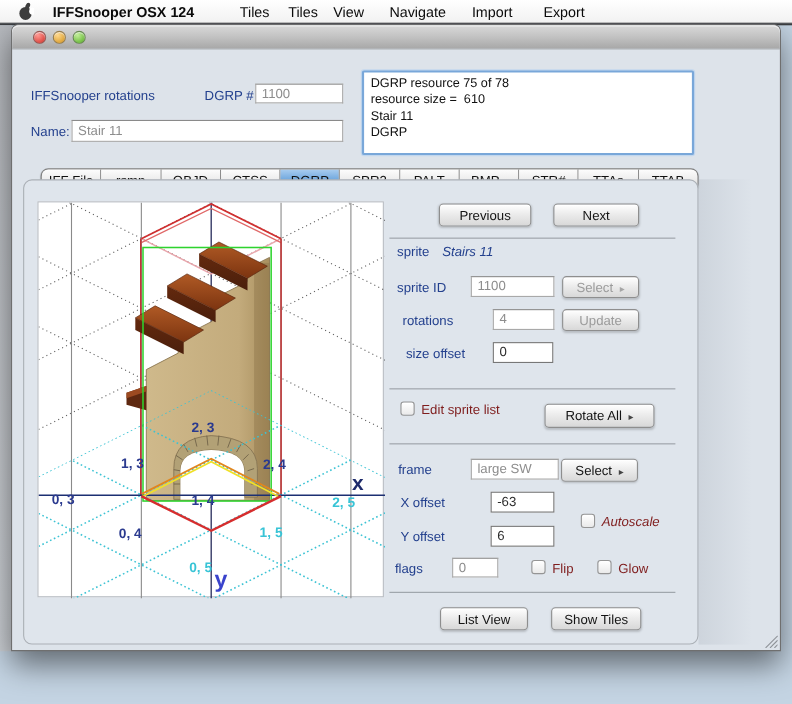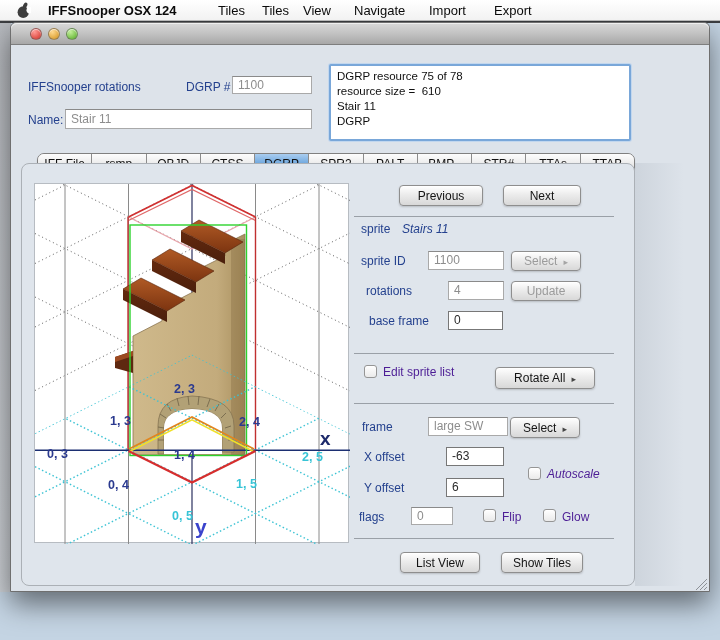--- a/index.html
+++ b/index.html
@@ -90,21 +90,21 @@
     white-space:nowrap; cursor:default;
   }
   .btn.disabled { color:#9b9b9b; }
   .arrow { font-size:9px; margin-left:6px; margin-top:2px; color:#444; }
   .btn.disabled .arrow { color:#a5a5a5; }
   .cb {
     position:absolute; width:13px; height:13px;
     background:linear-gradient(#ffffff,#eaeaea); border:1px solid #959595; border-radius:3px;
     box-shadow:inset 0 1px 1px #fff;
   }
-  .cb-lbl { position:absolute; font-size:12px; color:#4c1d95; white-space:nowrap; }
+  .cb-lbl { position:absolute; font-size:12px; color:#7f1d1d; white-space:nowrap; }
   .italic { font-style:italic; }
   #resize-grip { position:absolute; right:2px; bottom:2px; width:13px; height:13px; }
 </style>
 </head>
 <body>
 
 <div id="menubar">
   <span class="mb-item" style="left:16px; top:2px;">
     <svg width="15" height="17" viewBox="0 0 15 17">
       <ellipse cx="7.2" cy="10.2" rx="5.6" ry="5.9" fill="#3d3d3d"></ellipse>
@@ -292,21 +292,21 @@
   <div class="tin ro" style="left:417px; top:228px; width:76px; height:19px;">1100</div>
   <div class="btn disabled" style="left:500px; top:228px; width:70px; height:20px;">
     <span>Select</span>
     <span class="arrow">▸</span>
   </div>
 
   <div class="lbl" style="left:355px; top:261px;">rotations</div>
   <div class="tin ro" style="left:437px; top:258px; width:56px; height:19px;">4</div>
   <div class="btn disabled" style="left:500px; top:258px; width:70px; height:20px;">Update</div>
 
-  <div class="lbl" style="left:358px; top:291px;">base frame</div>
+  <div class="lbl" style="left:358px; top:291px;">size offset</div>
   <div class="tin" style="left:437px; top:288px; width:55px; height:19px; border-color:#777;">0</div>
 
   <div class="divider" style="top:330px;"></div>
 
   <div class="cb" style="left:353px; top:342px;"></div>
   <div class="cb-lbl" style="left:372px; top:342px;">Edit sprite list</div>
   <div class="btn" style="left:484px; top:344px; width:100px; height:22px;">
     <span>Rotate All</span>
     <span class="arrow">▸</span>
   </div>

